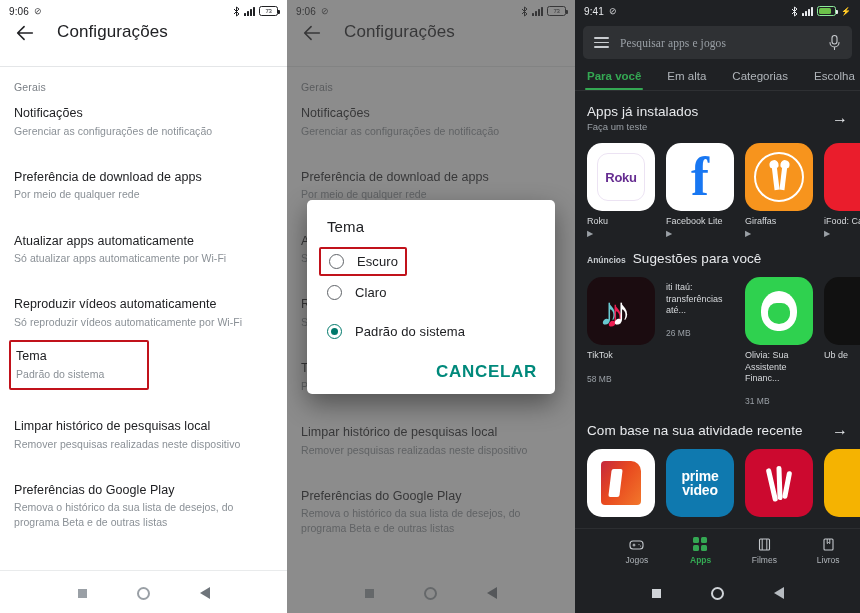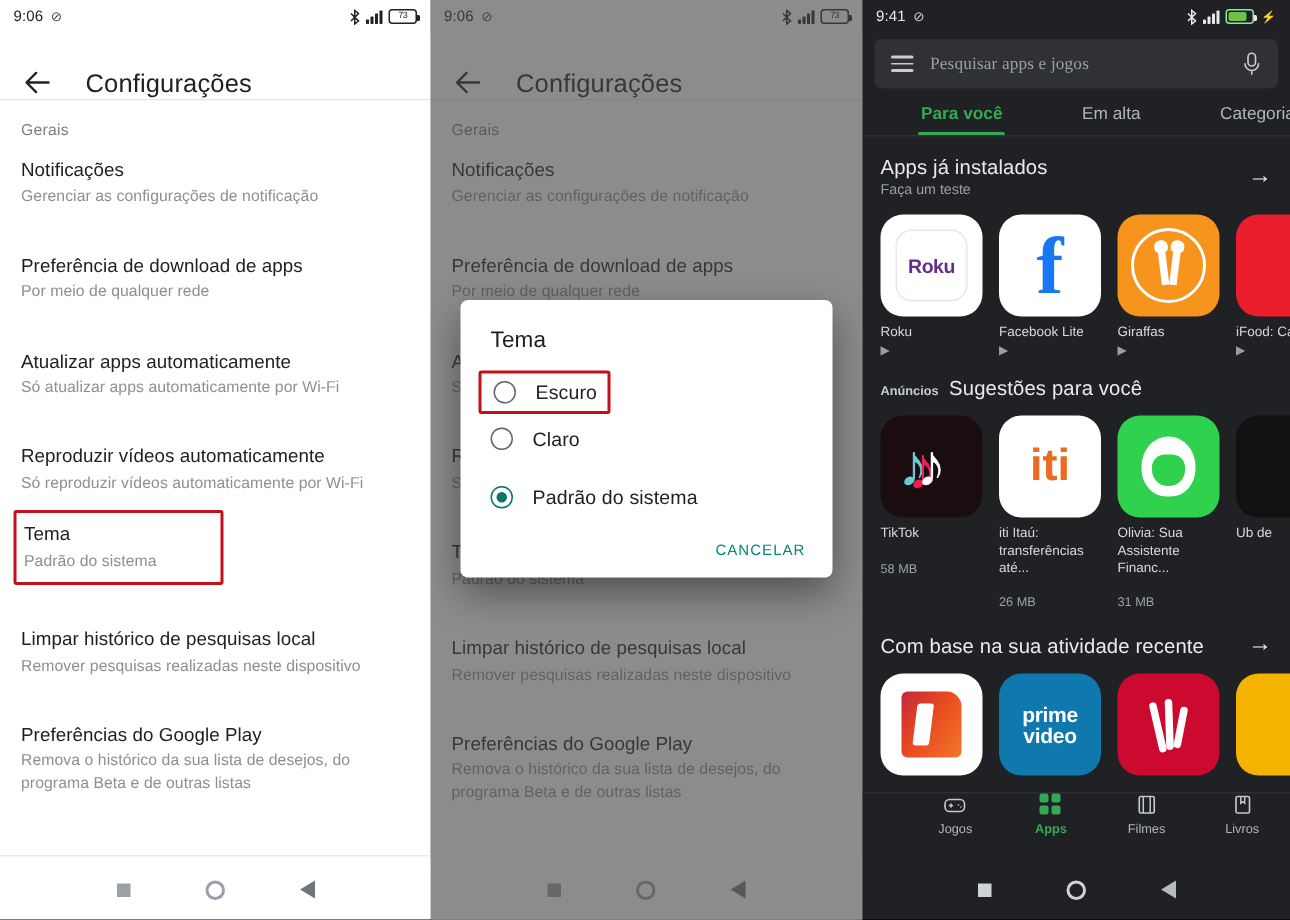--- a/index.html
+++ b/index.html
@@ -39,21 +39,21 @@
     padding: 1px; font-size: 6px; justify-content: center; letter-spacing: -.3px;
   }
   .ic-batt::after {
     content:""; position:absolute; right:-3px; top:3px;
     width:2px; height:4px; background: currentColor; border-radius:0 1px 1px 0;
   }
   .ic-batt .fill { position:absolute; left:1px; top:1px; bottom:1px; border-radius:1.5px; }
   .sb-bolt { font-size: 8px; margin-left: 1px; }
 
   
-  .appbar { height: 44px; display: flex; align-items: flex-end; padding: 0 14px; background: #fff; }
+  .appbar { height: 44px; display: flex; align-items: flex-start; padding: 0 14px; background: #fff; }
   .backbtn { width: 22px; height: 22px; flex: 0 0 auto; cursor: pointer; }
   .backbtn svg { width: 22px; height: 22px; display: block; }
   .appbar-title { margin-left: 21px; font-size: 17px; color: #202124; letter-spacing: .1px; }
 
   .divider-strong { height: 1px; background: #e4e6e8; }
 
   .settings-body { background: #fff; }
   .sec-label {
     font-size: 10.5px; color: #7a7f85; padding: 14px 14px 0 14px; letter-spacing: .15px;
   }
@@ -99,36 +99,36 @@
   .radio.on { border-color:#00796b; }
   .radio.on::after {
     content:""; position:absolute; inset:2.7px; border-radius:50%; background:#00796b;
   }
   .dlg-opt-label { font-size: 13px; color:#202124; letter-spacing:.1px; }
   .dlg-opt.hl {
     border: 2.5px solid #c1121b; border-radius:2px;
     margin: 0 0 0 12px; padding: 5px 8px; width: 88px;
   }
   .dlg-actions { display:flex; justify-content:flex-end; padding: 14px 18px 6px 18px; }
-  .dlg-cancel { font-size: 10px; color:#00897b; letter-spacing:.7px; font-weight:400; cursor:pointer; }
+  .dlg-cancel { font-size: 17px; color:#00897b; letter-spacing:.7px; font-weight:700; cursor:pointer; }
 
   
   .ps { background:#1f2124; height:613px; position:relative; overflow:hidden; }
   .ps-search {
     margin: 4px 8px 0 8px; height: 33px; background:#2f3134; border-radius: 5px;
     display:flex; align-items:center; padding: 0 11px; gap: 11px;
   }
   .ic-burger { width:15px; display:flex; flex-direction:column; gap:3px; flex:0 0 auto; cursor:pointer; }
   .ic-burger i { height:1.6px; background:#c9ccd0; display:block; border-radius:1px; }
   .ps-search-ph { font-size: 11.5px; color:#9aa0a6; flex:1; letter-spacing:.1px;font-family:Liberation Serif, serif; }
   .ic-mic { width:13px; height:17px; flex:0 0 auto; cursor:pointer; }
   .ic-mic svg{width:13px;height:17px;display:block}
 
   .ps-tabs { display:flex; gap: 26px; padding: 11px 12px 0 12px; position:relative; }
-  .ps-tab { font-size: 11.5px; color:#b0b5ba; padding-bottom: 8px; white-space:nowrap; cursor:pointer;margin-left:27px; }
+  .ps-tab { font-size: 11.5px; color:#b0b5ba; padding-bottom: 8px; white-space:nowrap; cursor:pointer; }
   .ps-tab.active { color:#34a853; font-weight:600; position:relative; }
   .ps-tab.active::after {
     content:""; position:absolute; left:-2px; right:-2px; bottom:0; height:2.5px;
     background:#34a853; border-radius:2px;
   }
   .ps-tabs-underline { height:1px; background:#2e3033; margin: 0 0 0 0; }
 
   .ps-sec { padding: 13px 12px 0 12px; }
   .ps-sec-head { display:flex; align-items:center; }
   .ps-sec-title { font-size: 13.5px; color:#e8eaed; letter-spacing:.1px; }
@@ -174,21 +174,21 @@
   .ic-brad { background:#cc092f; display:flex; align-items:center; justify-content:center; gap:3px; }
   .ic-brad i { display:block; width:5px; height:34px; background:#fff; border-radius:3px; }
   .ic-brad i:nth-child(1){transform:rotate(-13deg) translateY(2px)}
   .ic-brad i:nth-child(2){transform:rotate(-2deg)}
   .ic-brad i:nth-child(3){transform:rotate(11deg) translateY(2px); height:28px;}
   .ic-yellow { background:#f5b301; }
 
   
   .ps-bottomnav {
     position:absolute; left:0; right:0; bottom:40px; height:45px; background:#1f2124;
-    display:flex; border-top:1px solid #2c2e31;padding-left:30px;
+    display:flex; align-items:center; border-top:1px solid #2c2e31;padding-left:30px;
   }
   .ps-nav-item { flex:1; display:flex; flex-direction:column; align-items:center; gap:3px; cursor:pointer; }
   .ps-nav-label { font-size:8.5px; color:#b0b5ba; }
   .ps-nav-item.active .ps-nav-label { color:#34a853;font-weight:bold; }
   .ps-nav-ic { width:15px;height:15px; color:#c4c8cc; display:block; }
   .ps-nav-item.active .ps-nav-ic { color:#34a853; }
   .ps-nav-ic svg{width:15px;height:15px;display:block}
   .grid4 { display:grid; grid-template-columns:1fr 1fr; grid-template-rows:1fr 1fr; gap:2.5px; width:14px;height:14px; }
   .grid4 i { background:#34a853; border-radius:1.5px; display:block; }
 </style>
@@ -492,23 +492,20 @@
     </div>
     <div class="ps-apps">
       <div class="ps-app">
         <div class="ps-icon ic-tiktok">
             <span class="note">♪</span>
           </div>
         <div class="ps-name">TikTok</div>
         <div class="ps-meta">58 MB</div>
       </div>
       <div class="ps-app">
-        <div class="ps-icon ic-iti">
-            <span class="tx">iti</span>
-          </div>
         <div class="ps-name">iti Itaú: transferências até...</div>
         <div class="ps-meta">26 MB</div>
       </div>
       <div class="ps-app">
         <div class="ps-icon ic-olivia">
             <span class="head"></span>
           </div>
         <div class="ps-name">Olivia: Sua Assistente Financ...</div>
         <div class="ps-meta">31 MB</div>
       </div>

